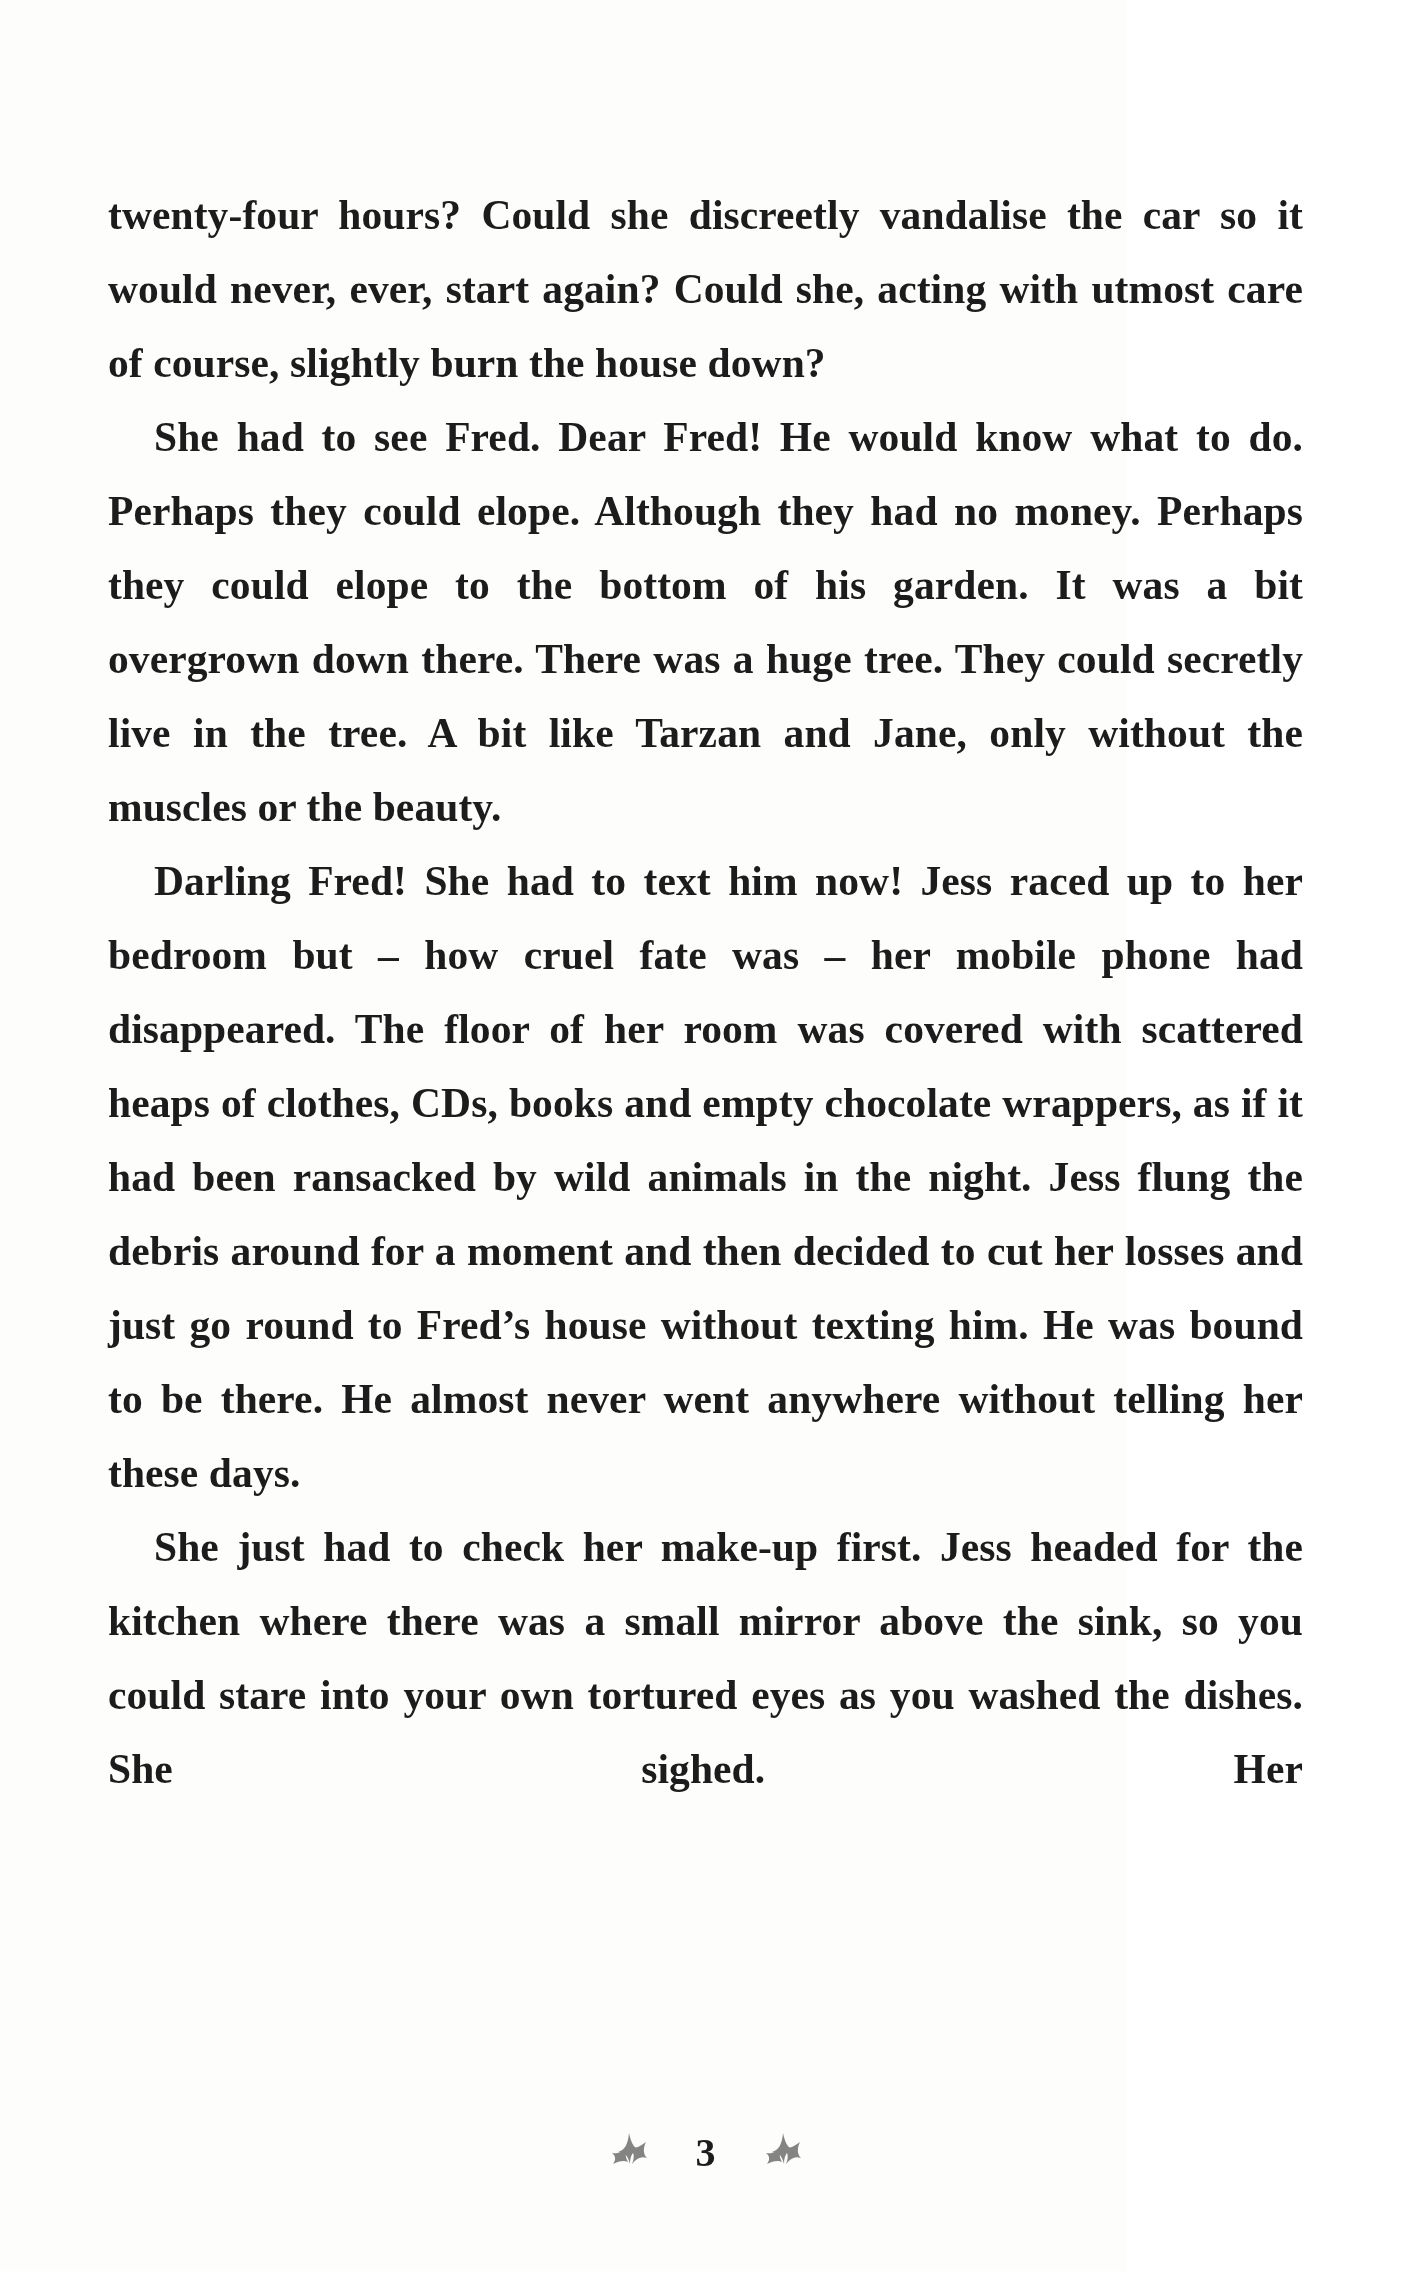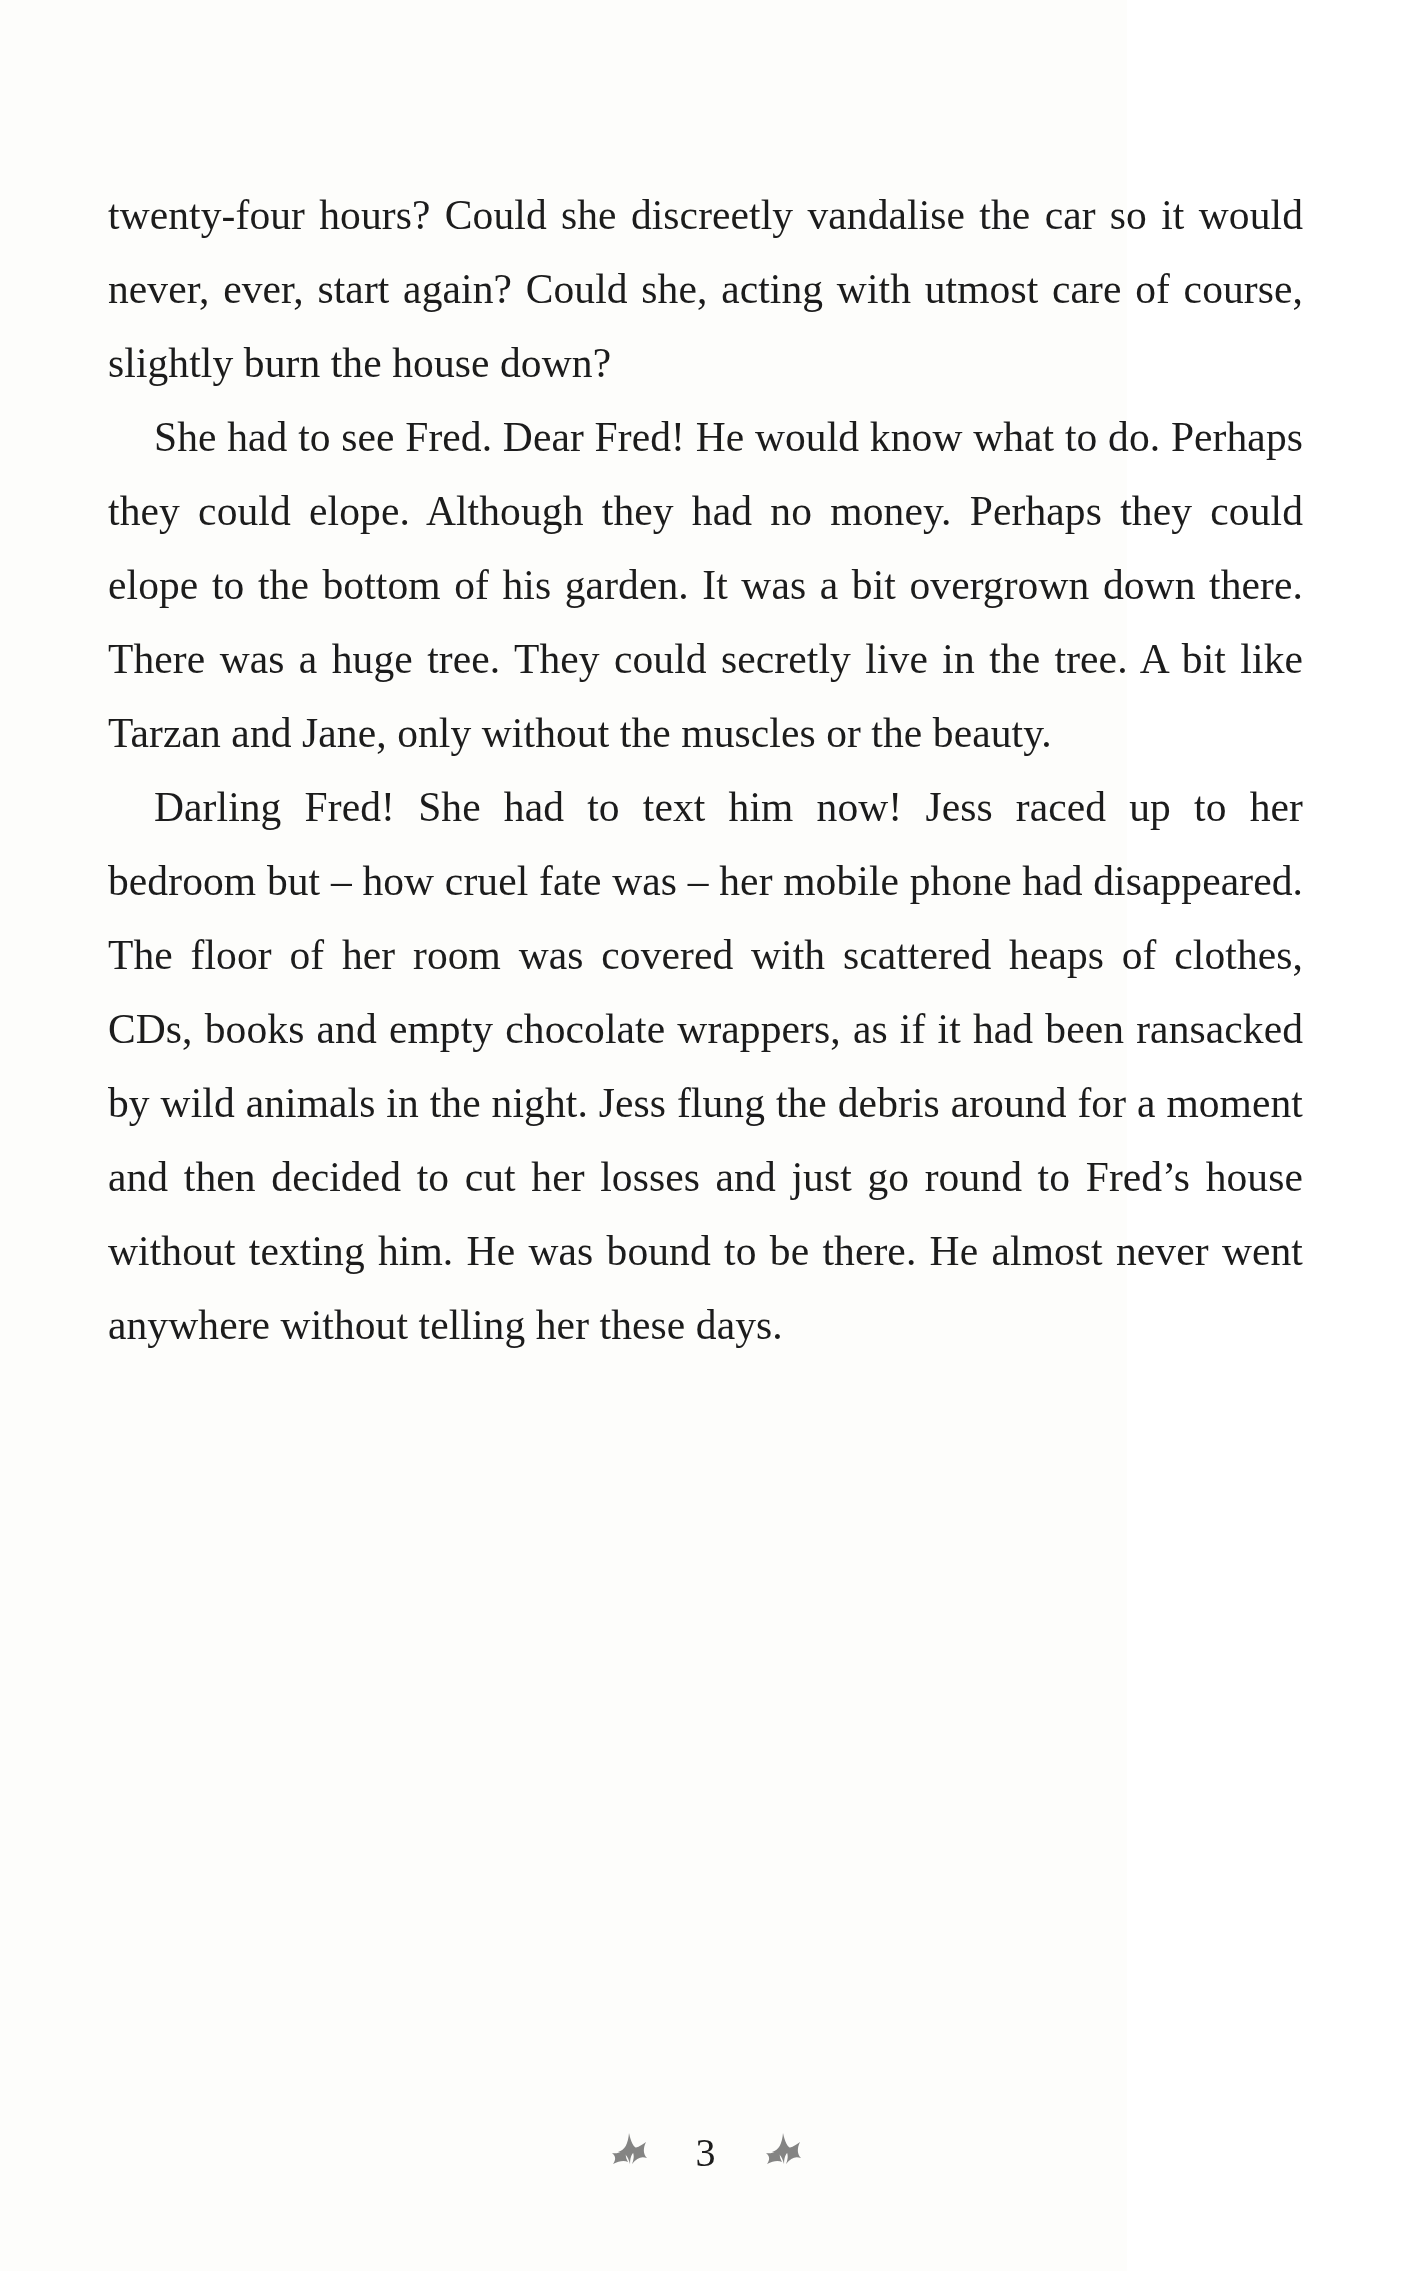--- a/index.html
+++ b/index.html
@@ -14,20 +14,21 @@
     color: #1a1a1a;
     position: relative;
     overflow: hidden;
   }
   .page {
     position: absolute;
     top: 0; left: 0;
     width: 1127px;
     height: 2271px;
     background: #fdfdfb;
+    font-weight: bold;
   }
   .text-column {
     position: absolute;
     left: 108px;
     top: 178px;
     width: 1195px;
   }
   .para {
     margin: 0;
     font-size: 41.5px;
@@ -74,20 +75,21 @@
 </style>
 </head>
 <body>
 
 <div class="page">
 
   <div class="text-column">
     <p class="para">twenty-four hours? Could she discreetly vandalise the car so it would never, ever, start again? Could she, acting with utmost care of course, slightly burn the house down?</p>
     <p class="para indent">She had to see Fred. Dear Fred! He would know what to do. Perhaps they could elope. Although they had no money. Perhaps they could elope to the bottom of his garden. It was a bit overgrown down there. There was a huge tree. They could secretly live in the tree. A bit like Tarzan and Jane, only without the muscles or the beauty.</p>
     <p class="para indent">Darling Fred! She had to text him now! Jess raced up to her bedroom but – how cruel fate was – her mobile phone had disappeared. The floor of her room was covered with scattered heaps of clothes, CDs, books and empty chocolate wrappers, as if it had been ransacked by wild animals in the night. Jess flung the debris around for a moment and then decided to cut her losses and just go round to Fred’s house without texting him. He was bound to be there. He almost never went anywhere without telling her these days.</p>
+    <p class="para indent force-justify">She just had to check her make-up first. Jess headed for the kitchen where there was a small mirror above the sink, so you could stare into your own tortured eyes as you washed the dishes. She sighed. Her</p>
   </div>
 
   <div class="footer">
     <span class="ornament">
       <svg viewBox="0 0 46 46" aria-hidden="true">
         <g fill="#6f6f6f">
           <path d="M23 3 C25 12 27 17 33 20 C27 21 24 25 24 34 C22 26 19 22 12 22 C19 20 22 14 23 3 Z"></path>
           <path d="M40 12 C33 17 29 19 24 18 C28 22 29 27 26 34 C31 28 35 26 41 28 C37 24 37 18 40 12 Z"></path>
           <path d="M7 34 C13 31 18 30 22 32 C19 27 19 22 22 16 C17 22 12 24 6 23 C10 26 10 30 7 34 Z"></path>
         </g>

